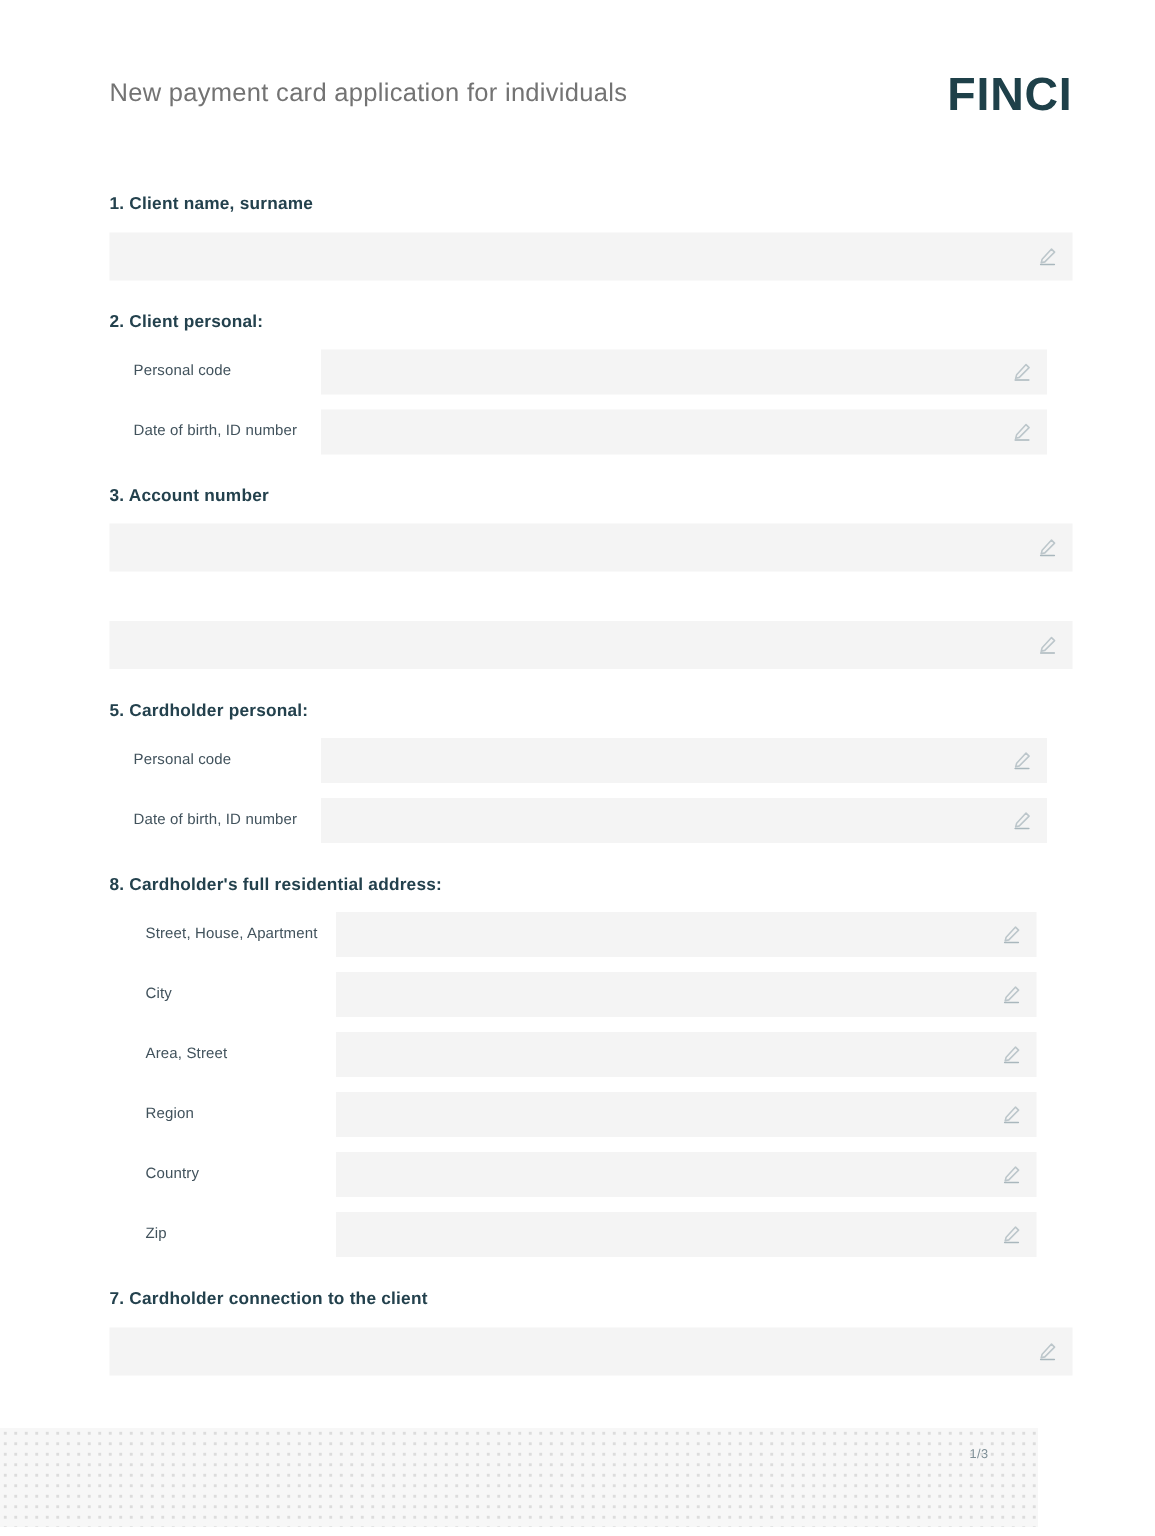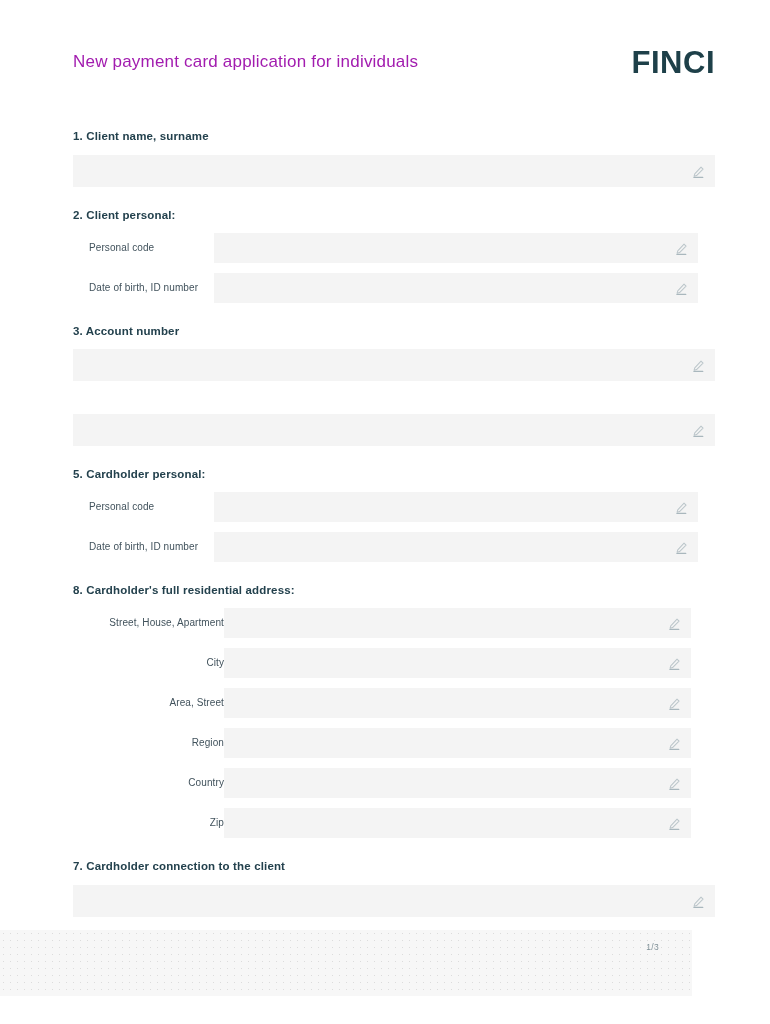--- a/index.html
+++ b/index.html
@@ -32,21 +32,21 @@
     top: 38px;
     width: 642px;
     height: 48px;
     display: flex;
     align-items: center;
     justify-content: space-between;
   }
   .doc-title {
     font-size: 17px;
     font-weight: 400;
-    color: #a21caf;
+    color: #737373;
     letter-spacing: 0.2px;
     white-space: nowrap;
   }
   .brand-logo {
     font-size: 31px;
     font-weight: 700;
     color: #1e4049;
     letter-spacing: 0.5px;
     line-height: 1;
     white-space: nowrap;
@@ -101,41 +101,41 @@
     background: #f4f4f4;
     position: relative;
     flex: 0 0 auto;
     box-sizing: border-box;
   }
 
   
   .indent-a .field-label { width: 141px; padding-left: 16px; box-sizing: border-box; }
   .indent-a .field-input { width: 484px; }
 
-  .indent-b .field-label { width: 151px; padding-left: 24px; box-sizing: border-box; text-align: right; }
+  .indent-b .field-label { width: 151px; padding-left: 24px; box-sizing: border-box; }
   .indent-b .field-input { width: 467px; }
 
   
   .pencil-icon {
     position: absolute;
     right: 10px;
     top: 50%;
     transform: translateY(-50%);
     width: 13px;
     height: 13px;
     opacity: 0.85;
     pointer-events: none;
   }
   .gap-md { height: 22px; }
 
   
   .footer {
     position: absolute;
     left: 0;
-    top: 930px;
+    top: 952px;
     width: 692px;
     height: 66px;
     background-color: #f7f7f7;
     background-image:
       radial-gradient(#dcdcdc 0.9px, transparent 1px);
     background-size: 7px 7px;
   }
   .page-number {
     position: absolute;
     right: 33px;

